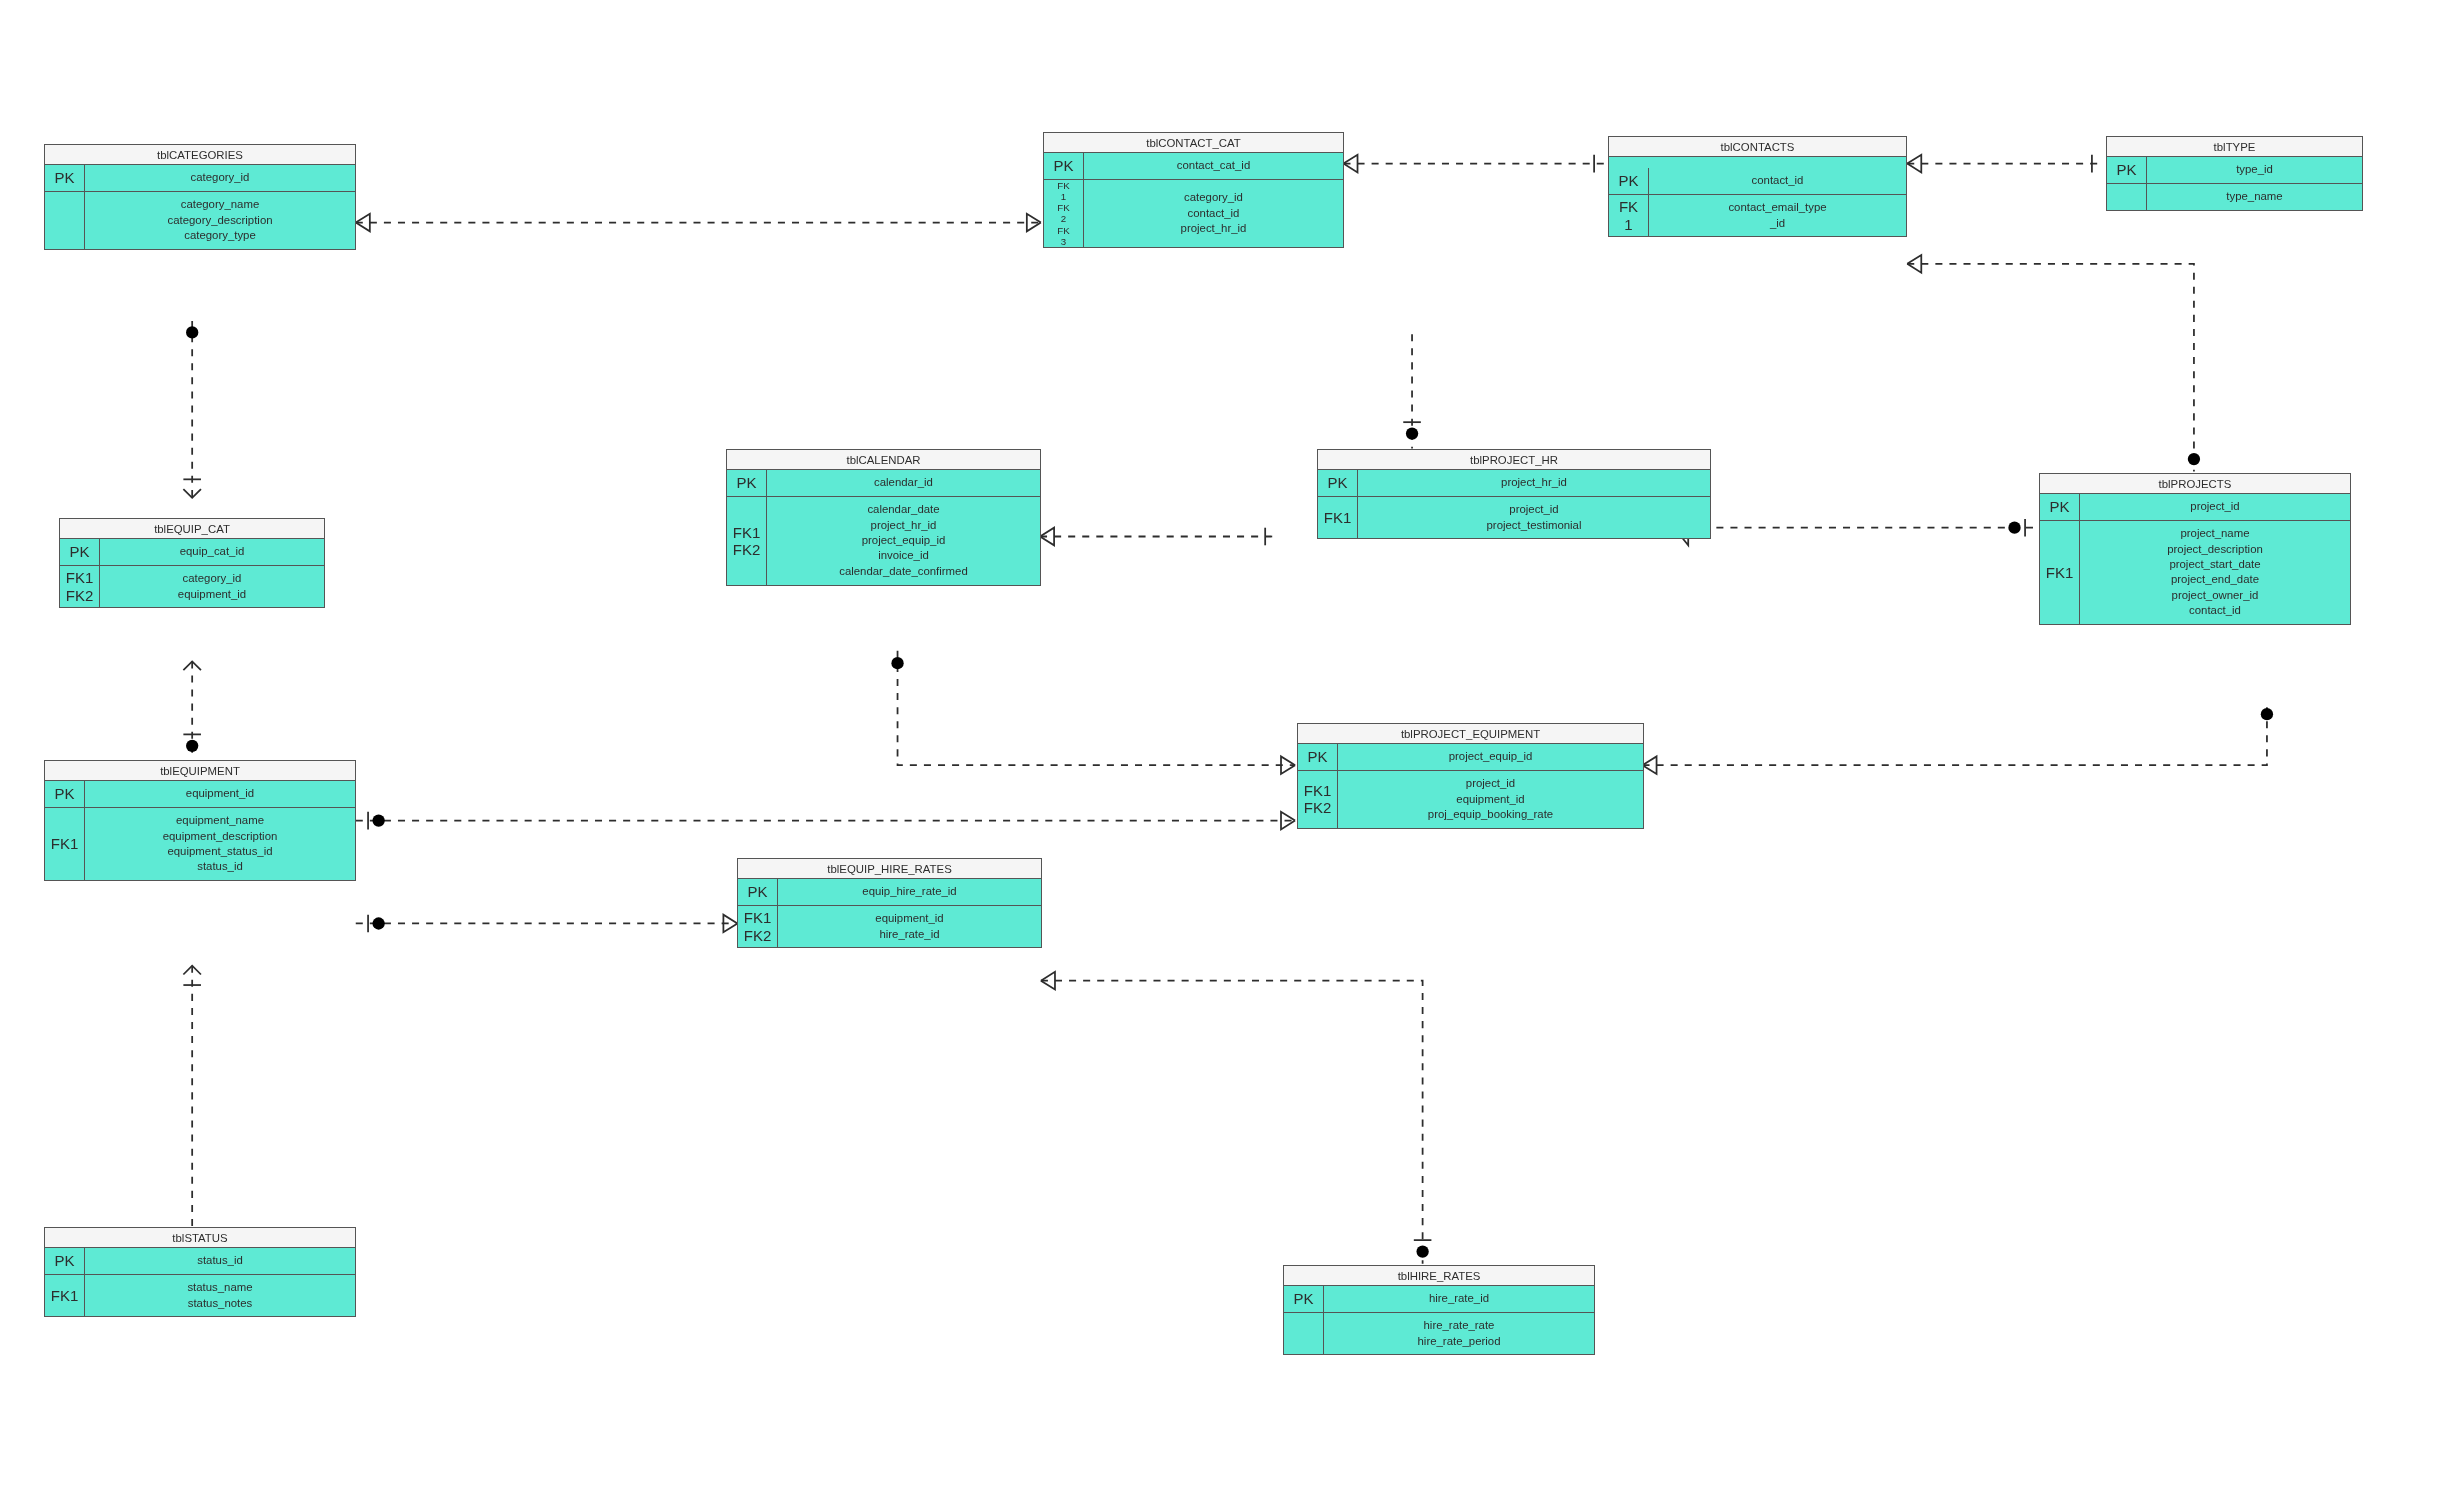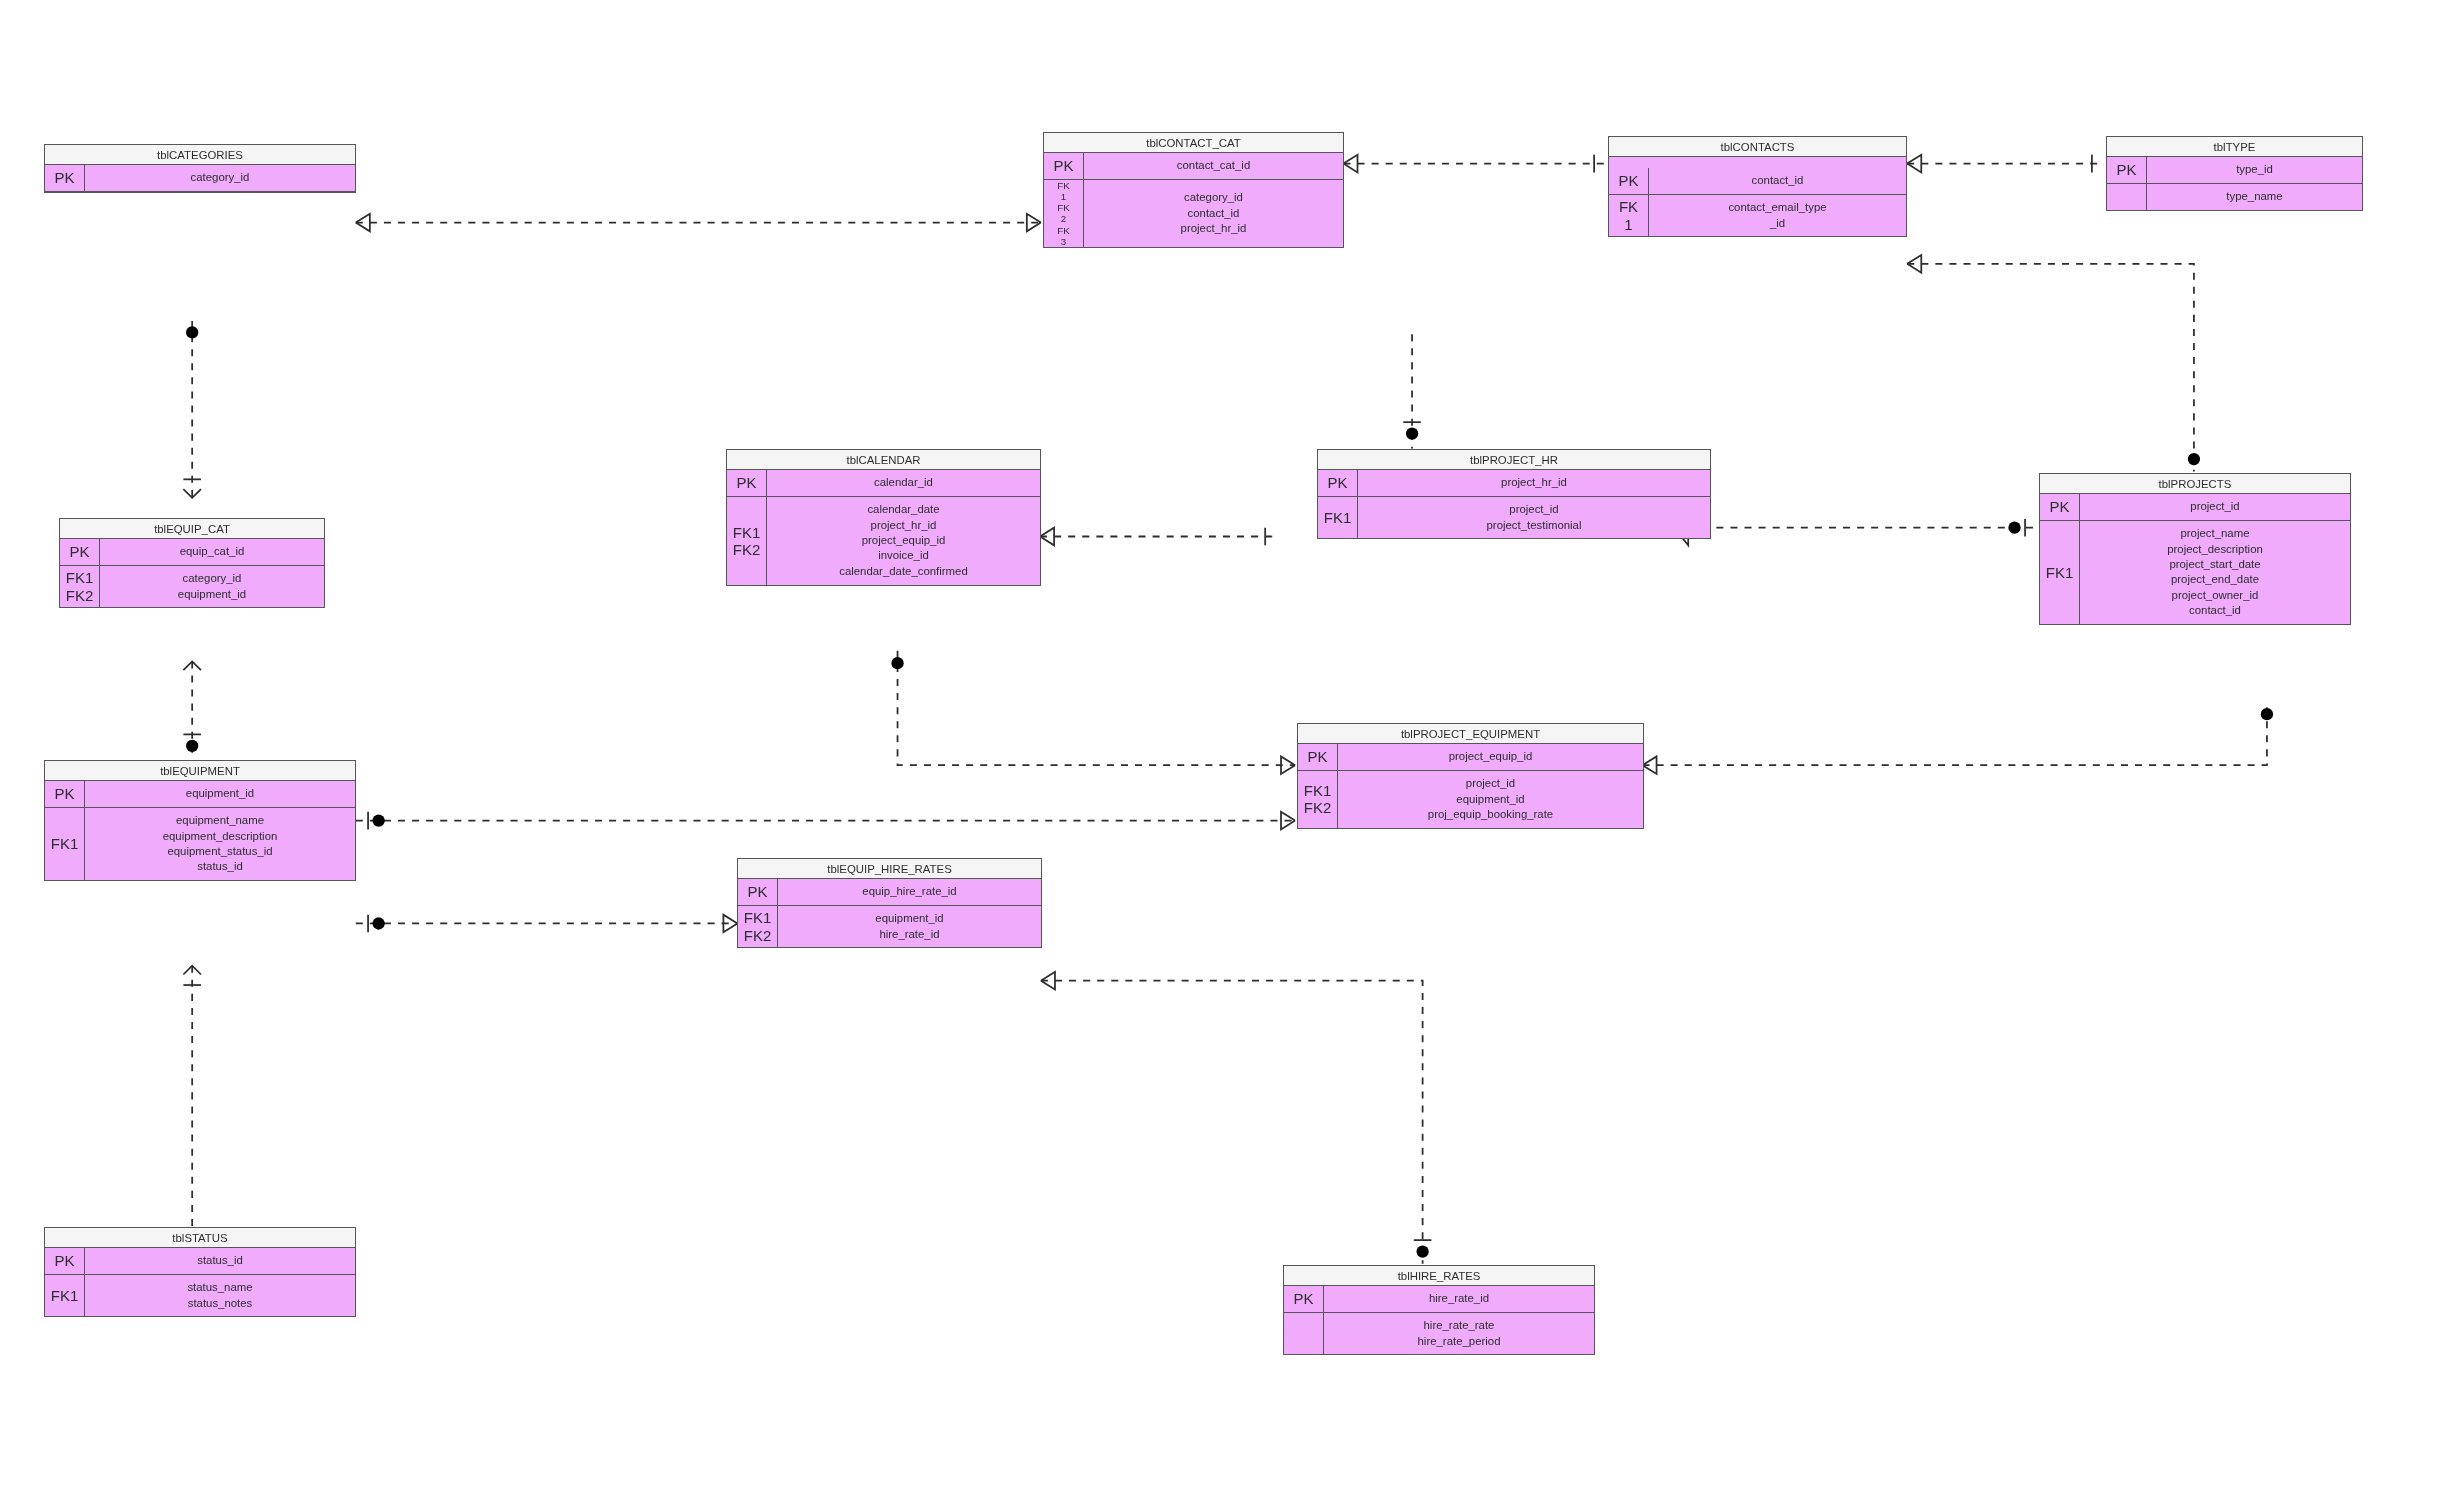--- a/index.html
+++ b/index.html
@@ -1,17 +1,17 @@
 <!DOCTYPE html>
 <html><head>
 <meta charset="utf-8">
 <style>
   html,body{margin:0;padding:0;background:#fff;font-family:"Segoe UI",Arial,sans-serif;font-size:11.4px;color:#2d2d2d;}
   .canvas{position:relative;width:2438px;height:1511px;}
-  .entity{position:absolute;background:#f0abfc;border:1.8px solid #555;display:flex;flex-direction:column;}
+  .entity{position:absolute;background:#5eead4;border:1.8px solid #555;display:flex;flex-direction:column;}
   .title{background:#f5f5f5;border-bottom:1.8px solid #555;text-align:center;padding:3.5px 5.3px;font-weight:500;}
   .row{display:flex;align-items:stretch;border-top:1.8px solid #555;}
   .row:first-of-type{border-top:none;}
   .rows{display:flex;flex-direction:column;}
   .keycol{width:39px;min-width:39px;border-right:1.8px solid #555;display:flex;align-items:center;justify-content:center;font-size:15px;text-align:center;line-height:1.15;}
   .attrs{flex:1;display:flex;flex-direction:column;align-items:center;justify-content:center;padding:5.3px 8.8px;text-align:center;font-size:11.4px;line-height:1.35;}
   svg.links{position:absolute;left:0;top:0;width:2438px;height:1511px;pointer-events:none;}
   svg.links line,svg.links polyline,svg.links path{stroke:#2d2d2d;stroke-width:2;fill:none;}
   svg.links .dashed{stroke-dasharray:8 8;}
 </style>
@@ -91,20 +91,21 @@
 
   <div class="entity" style="left:44px;top:144px;width:310px;">
     <div class="title">tblCATEGORIES</div>
     <div class="rows">
       <div class="row">
         <div class="keycol">PK</div>
         <div class="attrs">category_id</div>
       </div>
       <div class="row">
         <div class="keycol"></div>
+        <div class="attrs">category_name<br>category_description<br>category_type</div>
       </div>
     </div>
   </div>
 
   <div class="entity" style="left:59px;top:518px;width:264px;">
     <div class="title">tblEQUIP_CAT</div>
     <div class="rows">
       <div class="row">
         <div class="keycol">PK</div>
         <div class="attrs">equip_cat_id</div>

